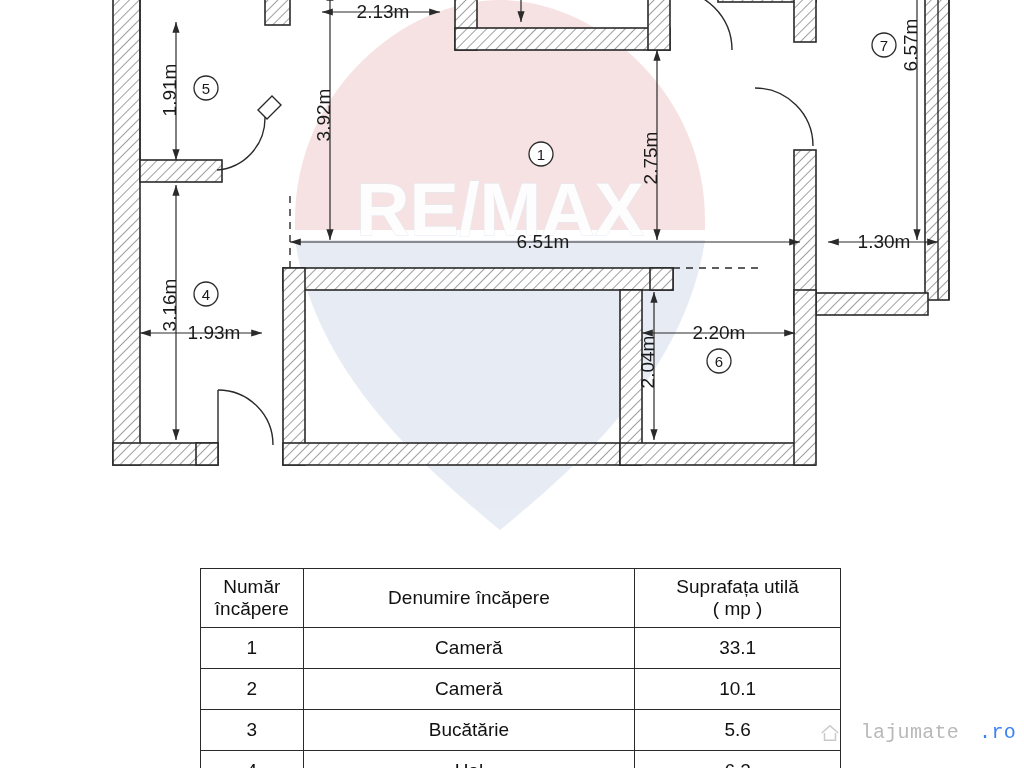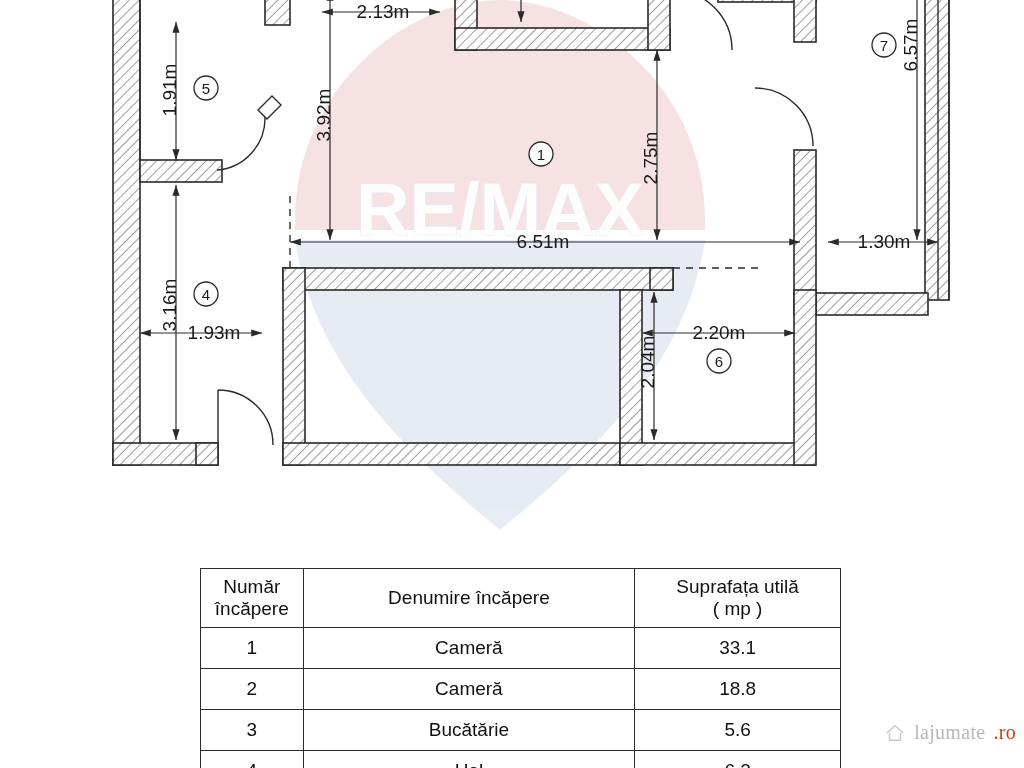--- a/index.html
+++ b/index.html
@@ -70,28 +70,28 @@
   }
   .col-num { width: 95px; }
   .col-name { width: 340px; border-radius: 19px; }
   .col-area { width: 205px; }
   .lajumate {
     position: absolute;
     right: 8px;
     bottom: 24px;
     color: #b9b9b9;
     font-size: 20px;
-    font-family: Liberation Serif, serif;
+    font-family: Liberation Mono, monospace;
     letter-spacing: .3px;
     display: flex;
     align-items: center;
-    gap: 8px;
+    gap: 20px;
   }
   .lajumate .dot {
-    color: #c2410c;
+    color: #3b82f6;
   }
 </style>
 </head>
 <body>
 
 <div id="stage">
 
   <svg id="watermark" class="wm" viewBox="0 0 490 560" xmlns="http://www.w3.org/2000/svg">
     <g opacity="0.55">
       <path d="M40 230 C40 100 150 10 245 10 C340 10 450 100 450 230 L450 240 L40 240 Z" fill="#f0cccc"></path>
@@ -250,21 +250,21 @@
     </thead>
     <tbody>
       <tr>
         <td>1</td>
         <td>Cameră</td>
         <td>33.1</td>
       </tr>
       <tr>
         <td>2</td>
         <td>Cameră</td>
-        <td>18.8</td>
+        <td>10.1</td>
       </tr>
       <tr>
         <td>3</td>
         <td>Bucătărie</td>
         <td>5.6</td>
       </tr>
       <tr>
         <td>4</td>
         <td>Hol</td>
         <td>6.2</td>

